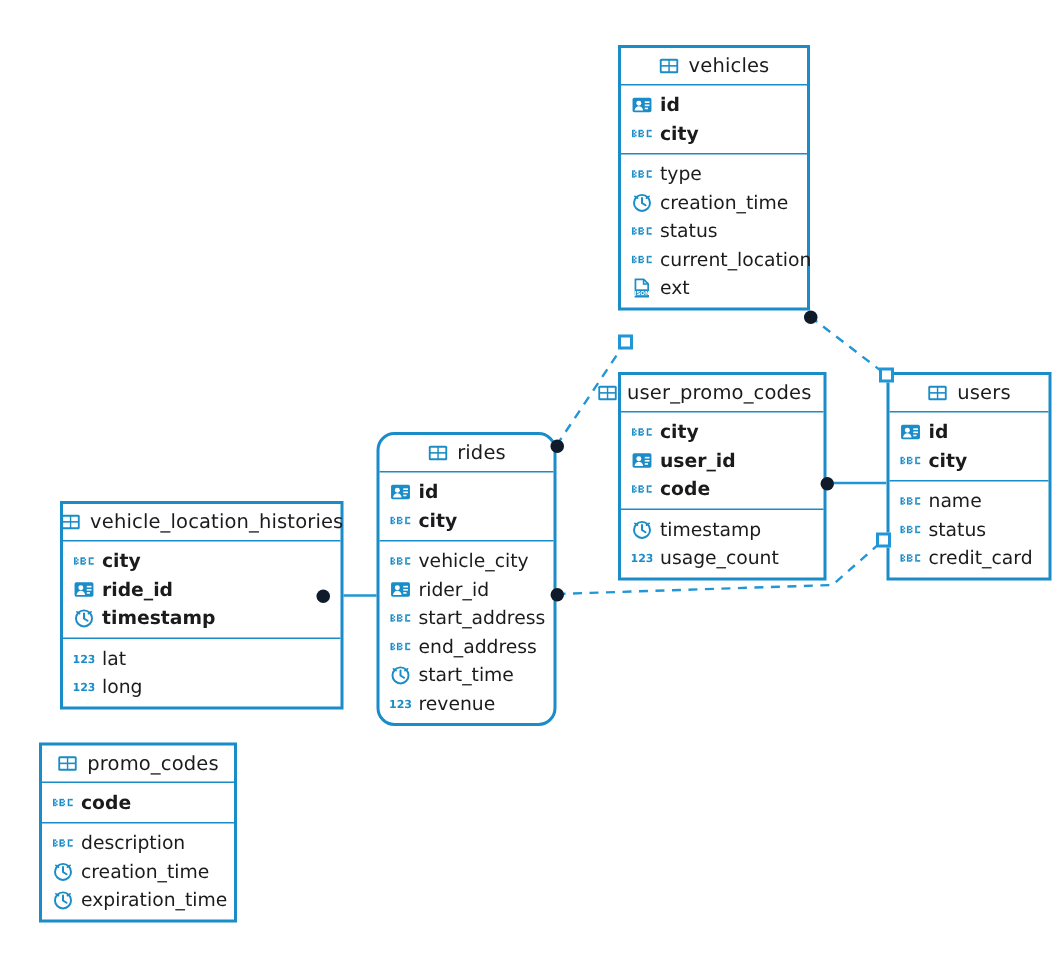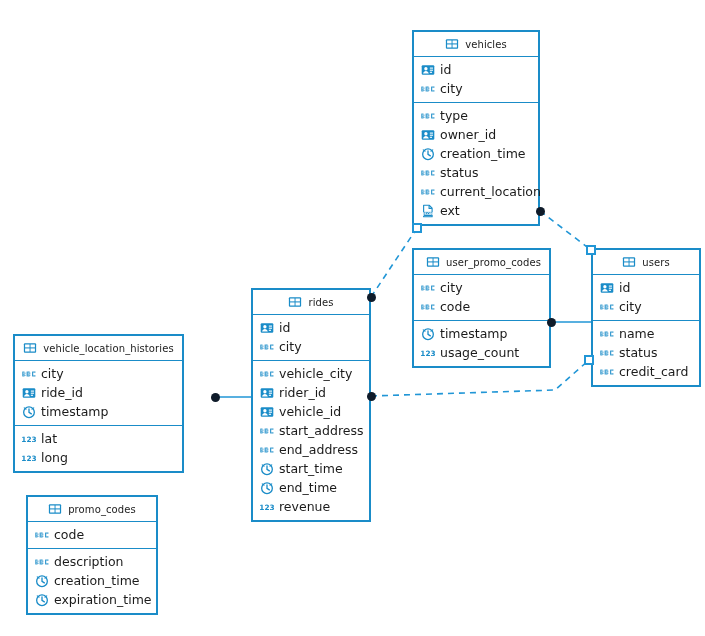--- a/index.html
+++ b/index.html
@@ -6,28 +6,28 @@
   body{width:705px;height:636px;background:#ffffff;
        font-family:"DejaVu Sans","Liberation Sans",sans-serif;
        position:relative;overflow:hidden;}
   #canvas{position:absolute;left:0;top:0;width:705px;height:636px;}
   #edges{position:absolute;left:0;top:0;width:705px;height:636px;pointer-events:none;}
 
   .table-box{position:absolute;background:#ffffff;border:2px solid #1a8cc8;
              box-sizing:border-box;z-index:3;}
   .tbl-header{display:flex;align-items:center;justify-content:center;gap:6px;
               height:25px;border-bottom:1px solid #1a8cc8;padding:0 8px;box-sizing:border-box;}
-  .tbl-header.left-align{justify-content:flex-start;padding-left:12px;}
-  .tbl-title{font-size:10px;color:#1b1b1b;white-space:nowrap;letter-spacing:.1px;}
+  .tbl-header.left-align{justify-content:flex-end;padding-left:12px;}
+  .tbl-title{font-size:13px;color:#1b1b1b;white-space:nowrap;letter-spacing:.1px;}
 
   .sect{padding:3px 0 4px 0;}
   .sect.pk{border-bottom:1px solid #1a8cc8;}
   .frow{display:flex;align-items:center;gap:5px;height:19px;padding:0 7px;box-sizing:border-box;}
   .fname{font-size:12.5px;color:#1b1b1b;white-space:nowrap;}
-  .frow.key .fname{font-weight:normal;}
+  .frow.key .fname{font-weight:bold;}
 
   .ic{width:14px;height:14px;flex:0 0 14px;display:block;}
 
   
   .dot{position:absolute;width:9px;height:9px;border-radius:50%;background:#0f1b2a;z-index:5;}
   .sq{position:absolute;width:10px;height:10px;border:2px solid #2196d6;background:#ffffff;
       box-sizing:border-box;z-index:5;}
 </style>
 </head>
 <body>
@@ -104,31 +104,20 @@
               <rect x="6.5" y="9.6" width="2.2" height="1.2"></rect>
               <rect x="11.6" y="5.2" width="1.2" height="5.6"></rect>
               <rect x="12.8" y="5.2" width="2.6" height="1.2"></rect>
               <rect x="12.8" y="9.6" width="2.6" height="1.2"></rect>
             </g>
           </svg>
           <span class="fname">type</span>
         </div>
         <div class="frow">
           <svg class="ic" viewBox="0 0 16 16">
-            <rect x="0.8" y="2.5" width="14.4" height="11" rx="1.3" fill="#1a8cc8"></rect>
-            <circle cx="5.6" cy="6.6" r="1.9" fill="#ffffff"></circle>
-            <path d="M2.3 12.1c0.45-2.1 1.85-3.1 3.3-3.1s2.85 1 3.3 3.1z" fill="#ffffff"></path>
-            <rect x="10.1" y="5.2" width="3.6" height="1.25" fill="#ffffff"></rect>
-            <rect x="10.1" y="7.6" width="3.6" height="1.25" fill="#ffffff"></rect>
-            <rect x="10.1" y="10" width="2.5" height="1.25" fill="#ffffff"></rect>
-          </svg>
-          <span class="fname">owner_id</span>
-        </div>
-        <div class="frow">
-          <svg class="ic" viewBox="0 0 16 16">
             <circle cx="8" cy="8.3" r="6.1" fill="none" stroke="#1a8cc8" stroke-width="1.5"></circle>
             <path d="M8 4.6V8.4l2.7 1.7" fill="none" stroke="#1a8cc8" stroke-width="1.5" stroke-linecap="round"></path>
             <path d="M2.6 3.3l2 1.4M13.4 3.3l-2 1.4" stroke="#1a8cc8" stroke-width="1.3" stroke-linecap="round"></path>
           </svg>
           <span class="fname">creation_time</span>
         </div>
         <div class="frow">
           <svg class="ic" viewBox="0 0 16 16">
             <g fill="#1a8cc8">
               <rect x="0.4" y="5.2" width="1.2" height="5.6"></rect>
@@ -327,20 +316,31 @@
               <rect x="6.5" y="9.6" width="2.2" height="1.2"></rect>
               <rect x="11.6" y="5.2" width="1.2" height="5.6"></rect>
               <rect x="12.8" y="5.2" width="2.6" height="1.2"></rect>
               <rect x="12.8" y="9.6" width="2.6" height="1.2"></rect>
             </g>
           </svg>
           <span class="fname">city</span>
         </div>
         <div class="frow key">
           <svg class="ic" viewBox="0 0 16 16">
+            <rect x="0.8" y="2.5" width="14.4" height="11" rx="1.3" fill="#1a8cc8"></rect>
+            <circle cx="5.6" cy="6.6" r="1.9" fill="#ffffff"></circle>
+            <path d="M2.3 12.1c0.45-2.1 1.85-3.1 3.3-3.1s2.85 1 3.3 3.1z" fill="#ffffff"></path>
+            <rect x="10.1" y="5.2" width="3.6" height="1.25" fill="#ffffff"></rect>
+            <rect x="10.1" y="7.6" width="3.6" height="1.25" fill="#ffffff"></rect>
+            <rect x="10.1" y="10" width="2.5" height="1.25" fill="#ffffff"></rect>
+          </svg>
+          <span class="fname">user_id</span>
+        </div>
+        <div class="frow key">
+          <svg class="ic" viewBox="0 0 16 16">
             <g fill="#1a8cc8">
               <rect x="0.4" y="5.2" width="1.2" height="5.6"></rect>
               <rect x="1.6" y="5.2" width="1.2" height="1.2"></rect>
               <rect x="2.8" y="6.4" width="1.1" height="1.3"></rect>
               <rect x="1.6" y="7.7" width="1.3" height="1.2"></rect>
               <rect x="2.8" y="8.9" width="1.1" height="1.3"></rect>
               <rect x="1.6" y="9.6" width="1.2" height="1.2"></rect>
               <rect x="5.3" y="5.2" width="1.2" height="5.6"></rect>
               <rect x="6.5" y="5.2" width="2.2" height="1.2"></rect>
               <rect x="8.4" y="6.4" width="1.1" height="1.3"></rect>
@@ -365,21 +365,21 @@
           <span class="fname">timestamp</span>
         </div>
         <div class="frow">
           <svg class="ic" viewBox="0 0 16 16">
             <text x="8" y="11.4" font-family="DejaVu Sans, sans-serif" font-size="8.4" font-weight="bold" fill="#1a8cc8" text-anchor="middle">123</text>
           </svg>
           <span class="fname">usage_count</span>
         </div>
       </div>
     </div>
-    <div class="table-box" style="left: 251px; top: 288px; width: 120px;">
+    <div class="table-box" style="left: 251px; top: 288px; width: 120px; border-radius: 12px;">
       <div class="tbl-header">
         <svg class="ic" viewBox="0 0 16 16">
           <rect x="1" y="2.5" width="14" height="11" rx="1.2" fill="#1a8cc8"></rect>
           <rect x="2.4" y="4" width="5.1" height="3.3" fill="#ffffff"></rect>
           <rect x="8.6" y="4" width="5" height="3.3" fill="#ffffff"></rect>
           <rect x="2.4" y="8.5" width="5.1" height="3.5" fill="#ffffff"></rect>
           <rect x="8.6" y="8.5" width="5" height="3.5" fill="#ffffff"></rect>
         </svg>
         <span class="tbl-title">rides</span>
       </div>
@@ -447,31 +447,20 @@
             <circle cx="5.6" cy="6.6" r="1.9" fill="#ffffff"></circle>
             <path d="M2.3 12.1c0.45-2.1 1.85-3.1 3.3-3.1s2.85 1 3.3 3.1z" fill="#ffffff"></path>
             <rect x="10.1" y="5.2" width="3.6" height="1.25" fill="#ffffff"></rect>
             <rect x="10.1" y="7.6" width="3.6" height="1.25" fill="#ffffff"></rect>
             <rect x="10.1" y="10" width="2.5" height="1.25" fill="#ffffff"></rect>
           </svg>
           <span class="fname">rider_id</span>
         </div>
         <div class="frow">
           <svg class="ic" viewBox="0 0 16 16">
-            <rect x="0.8" y="2.5" width="14.4" height="11" rx="1.3" fill="#1a8cc8"></rect>
-            <circle cx="5.6" cy="6.6" r="1.9" fill="#ffffff"></circle>
-            <path d="M2.3 12.1c0.45-2.1 1.85-3.1 3.3-3.1s2.85 1 3.3 3.1z" fill="#ffffff"></path>
-            <rect x="10.1" y="5.2" width="3.6" height="1.25" fill="#ffffff"></rect>
-            <rect x="10.1" y="7.6" width="3.6" height="1.25" fill="#ffffff"></rect>
-            <rect x="10.1" y="10" width="2.5" height="1.25" fill="#ffffff"></rect>
-          </svg>
-          <span class="fname">vehicle_id</span>
-        </div>
-        <div class="frow">
-          <svg class="ic" viewBox="0 0 16 16">
             <g fill="#1a8cc8">
               <rect x="0.4" y="5.2" width="1.2" height="5.6"></rect>
               <rect x="1.6" y="5.2" width="1.2" height="1.2"></rect>
               <rect x="2.8" y="6.4" width="1.1" height="1.3"></rect>
               <rect x="1.6" y="7.7" width="1.3" height="1.2"></rect>
               <rect x="2.8" y="8.9" width="1.1" height="1.3"></rect>
               <rect x="1.6" y="9.6" width="1.2" height="1.2"></rect>
               <rect x="5.3" y="5.2" width="1.2" height="5.6"></rect>
               <rect x="6.5" y="5.2" width="2.2" height="1.2"></rect>
               <rect x="8.4" y="6.4" width="1.1" height="1.3"></rect>
@@ -510,35 +499,27 @@
         <div class="frow">
           <svg class="ic" viewBox="0 0 16 16">
             <circle cx="8" cy="8.3" r="6.1" fill="none" stroke="#1a8cc8" stroke-width="1.5"></circle>
             <path d="M8 4.6V8.4l2.7 1.7" fill="none" stroke="#1a8cc8" stroke-width="1.5" stroke-linecap="round"></path>
             <path d="M2.6 3.3l2 1.4M13.4 3.3l-2 1.4" stroke="#1a8cc8" stroke-width="1.3" stroke-linecap="round"></path>
           </svg>
           <span class="fname">start_time</span>
         </div>
         <div class="frow">
           <svg class="ic" viewBox="0 0 16 16">
-            <circle cx="8" cy="8.3" r="6.1" fill="none" stroke="#1a8cc8" stroke-width="1.5"></circle>
-            <path d="M8 4.6V8.4l2.7 1.7" fill="none" stroke="#1a8cc8" stroke-width="1.5" stroke-linecap="round"></path>
-            <path d="M2.6 3.3l2 1.4M13.4 3.3l-2 1.4" stroke="#1a8cc8" stroke-width="1.3" stroke-linecap="round"></path>
-          </svg>
-          <span class="fname">end_time</span>
-        </div>
-        <div class="frow">
-          <svg class="ic" viewBox="0 0 16 16">
             <text x="8" y="11.4" font-family="DejaVu Sans, sans-serif" font-size="8.4" font-weight="bold" fill="#1a8cc8" text-anchor="middle">123</text>
           </svg>
           <span class="fname">revenue</span>
         </div>
       </div>
     </div>
-    <div class="table-box" style="left: 13px; top: 334px; width: 171px;">
+    <div class="table-box" style="left: 40px; top: 334px; width: 189px;">
       <div class="tbl-header">
         <svg class="ic" viewBox="0 0 16 16">
           <rect x="1" y="2.5" width="14" height="11" rx="1.2" fill="#1a8cc8"></rect>
           <rect x="2.4" y="4" width="5.1" height="3.3" fill="#ffffff"></rect>
           <rect x="8.6" y="4" width="5" height="3.3" fill="#ffffff"></rect>
           <rect x="2.4" y="8.5" width="5.1" height="3.5" fill="#ffffff"></rect>
           <rect x="8.6" y="8.5" width="5" height="3.5" fill="#ffffff"></rect>
         </svg>
         <span class="tbl-title">vehicle_location_histories</span>
       </div>

